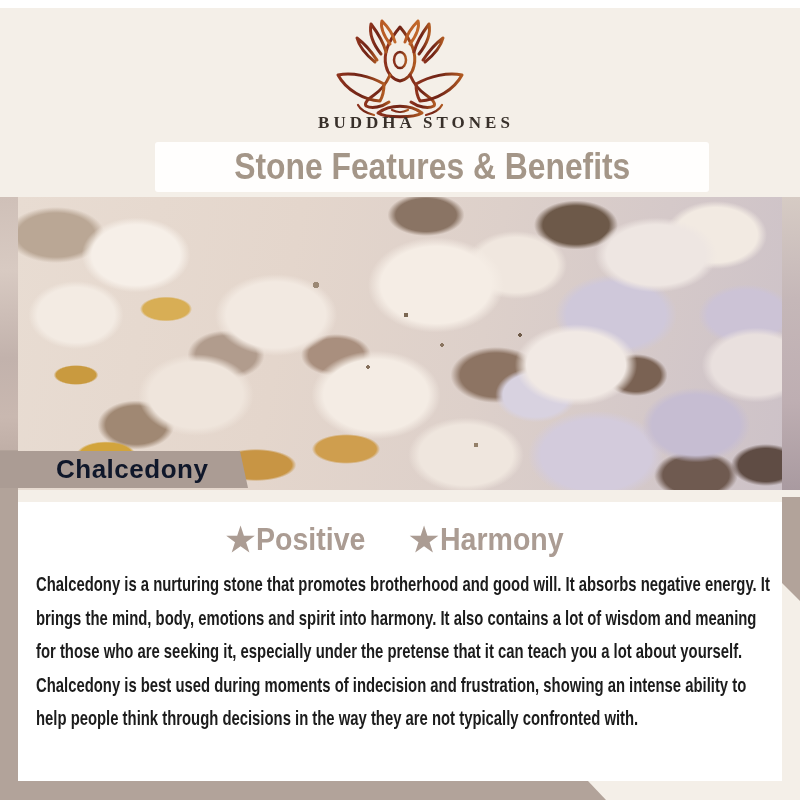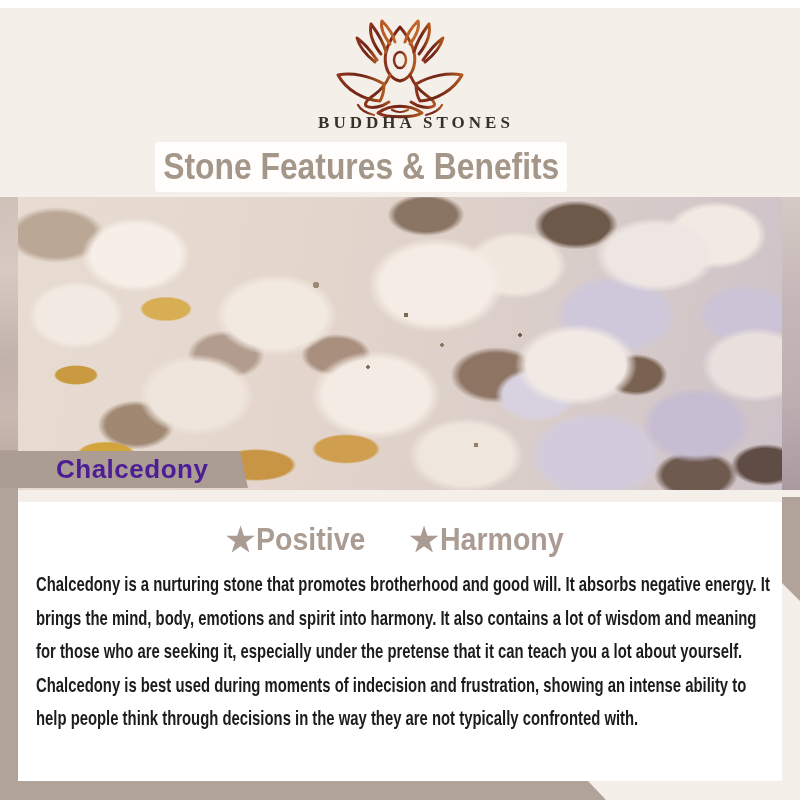--- a/index.html
+++ b/index.html
@@ -11,21 +11,21 @@
   .top-strip{position:absolute;left:0;top:0;width:800px;height:8px;background:#ffffff;}
   
   .logo{position:absolute;left:320px;top:14px;width:160px;height:106px;}
   .brand{
     position:absolute;left:16px;top:113px;width:800px;text-align:center;
     font-family:"Liberation Serif", serif;font-size:17px;font-weight:600;
     letter-spacing:4px;color:#38302a;
   }
   
   .header-box{
-    position:absolute;left:155px;top:142px;width:412px;height:50px;
+    position:absolute;left:155px;top:142px;width:554px;height:50px;
     background:#fffefd;border-radius:3px;
     display:flex;align-items:center;justify-content:center;
   }
   .header-box span{
     font-size:37px;font-weight:bold;color:#a49688;white-space:nowrap;
     transform:scaleX(.86);
   }
   
   .photo-wrap{position:absolute;left:0;top:197px;width:800px;height:293px;}
   .photo-edge-left{
@@ -80,21 +80,21 @@
       linear-gradient(100deg,#e8dcd2,#e4d6cc 35%,#ddd0ca 60%,#cdc2c8 100%);
   }
   
   .stone-label{
     position:absolute;left:0;top:451px;width:248px;height:37px;
     background:#ab9c94;
     clip-path:polygon(0 0,240px 0,248px 37px,0 37px);
     display:flex;align-items:center;
   }
   .stone-label span{
-    padding-left:56px;color:#4c1d95;font-size:26px;font-weight:bold;
+    padding-left:56px;color:#0f172a;font-size:26px;font-weight:bold;
     letter-spacing:.5px;
   }
   
   .left-rail{position:absolute;left:0;top:450px;width:18px;height:350px;background:#b2a39a;}
   .right-tab{
     position:absolute;left:782px;top:497px;width:18px;height:104px;background:#b2a39a;
     clip-path:polygon(0 0,18px 0,18px 104px,0 86px);
   }
   .bottom-band{
     position:absolute;left:0;top:781px;width:620px;height:19px;background:#b2a39a;

